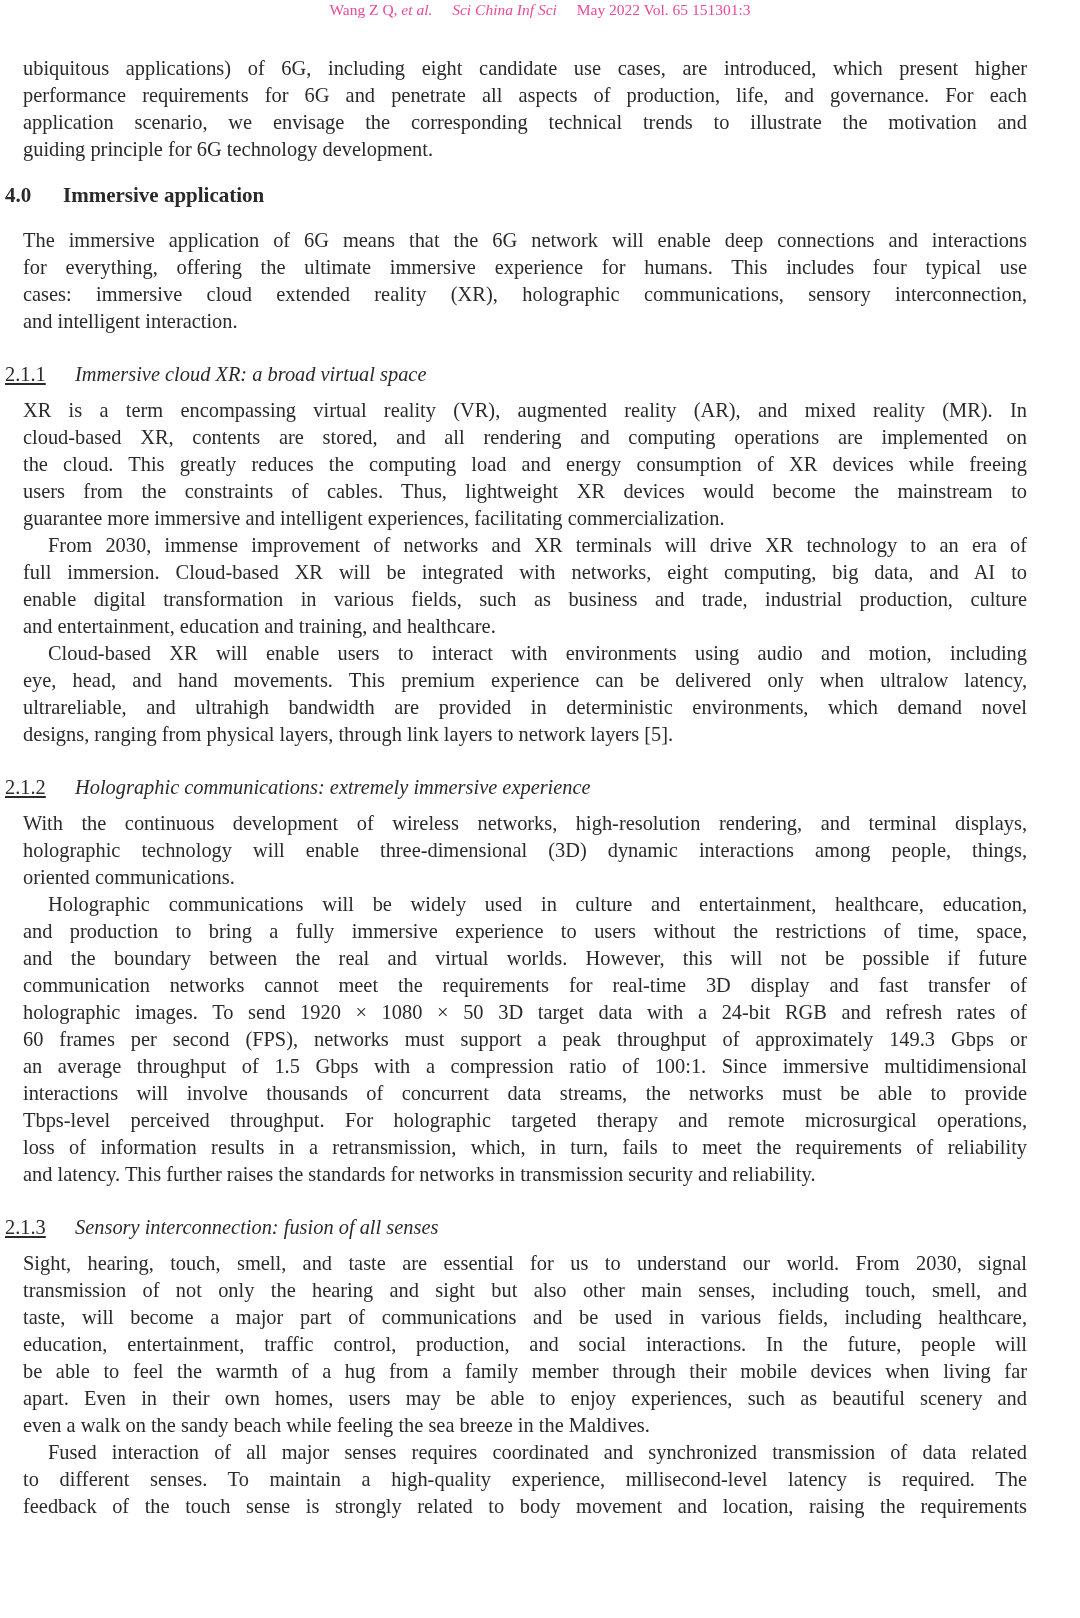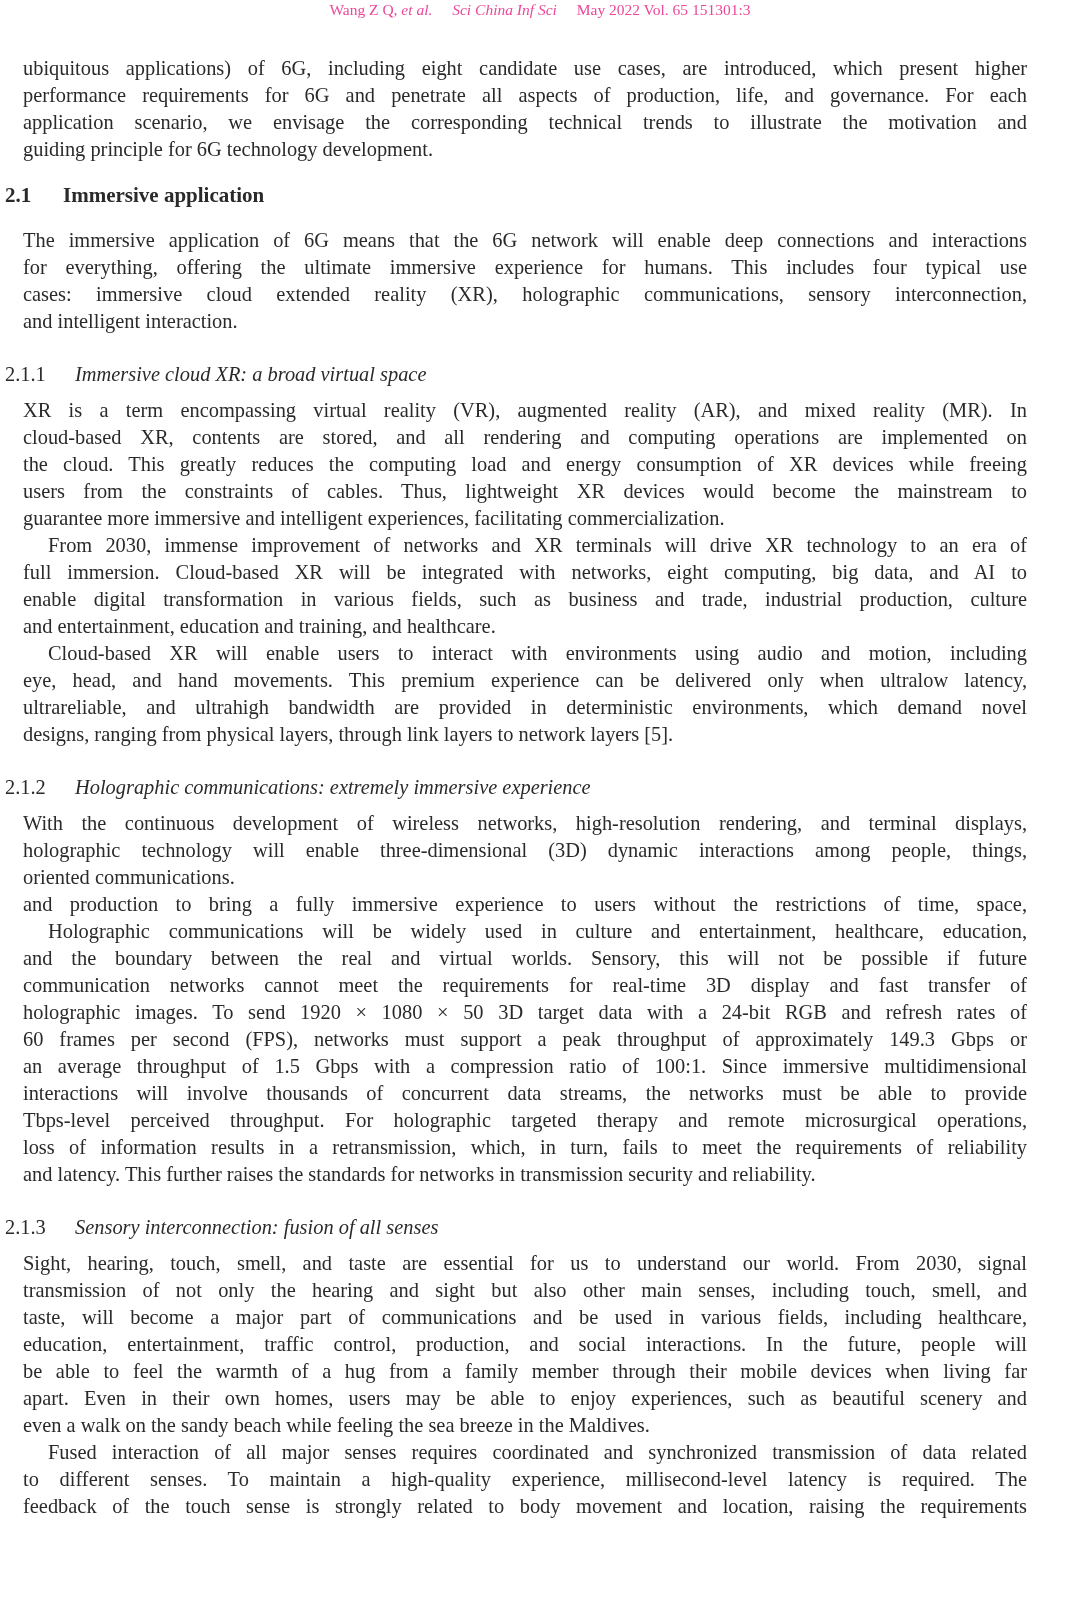--- a/index.html
+++ b/index.html
@@ -25,21 +25,21 @@
     text-align: justify; text-align-last: justify; overflow: hidden; margin-left: 18px;
   }
   .line.last { text-align-last: left; }
   .line.indent { padding-left: 25px; }
   .sec {
     font-weight: bold; font-size: 21px; height: 30px; line-height: 30px;
     white-space: nowrap;
   }
   .sec .num { display: inline-block; width: 58px; }
   .subsec { font-size: 20.4px; height: 30px; line-height: 30px; white-space: nowrap; }
-  .subsec .num { display: inline-block; width: 70px; }
+  .subsec .num { display: inline-block; width: 70px; text-decoration: underline; }
   .subsec .title { font-style: italic; }
   .gap-m { height: 17px; }
   .gap-l { height: 24px; }
   .gap-x { height: 8px; }
 </style>
 </head>
 <body>
 
 <div class="header">
   <span><span style="margin:0">Wang Z Q,</span> <span class="it" style="margin:0">et al.</span></span>
@@ -51,21 +51,21 @@
 
   <div>
     <span class="line">ubiquitous applications) of 6G, including eight candidate use cases, are introduced, which present higher</span>
     <span class="line">performance requirements for 6G and penetrate all aspects of production, life, and governance. For each</span>
     <span class="line">application scenario, we envisage the corresponding technical trends to illustrate the motivation and</span>
     <span class="line last">guiding principle for 6G technology development.</span>
   </div>
 
   <div class="gap-m"></div>
   <div class="sec">
-    <span class="num">2.1</span><span>Immersive application</span>
+    <span class="num">4.0</span><span>Immersive application</span>
   </div>
   <div class="gap-m"></div>
 
   <div>
     <span class="line">The immersive application of 6G means that the 6G network will enable deep connections and interactions</span>
     <span class="line">for everything, offering the ultimate immersive experience for humans.  This includes four typical use</span>
     <span class="line">cases:  immersive cloud extended reality (XR), holographic communications, sensory interconnection,</span>
     <span class="line last">and intelligent interaction.</span>
   </div>
 
@@ -100,23 +100,23 @@
     <span class="num">2.1.2</span><span class="title">Holographic communications: extremely immersive experience</span>
   </div>
   <div class="gap-x"></div>
 
   <div>
     <span class="line">With the continuous development of wireless networks, high-resolution rendering, and terminal displays,</span>
     <span class="line">holographic technology will enable three-dimensional (3D) dynamic interactions among people, things,</span>
     <span class="line last">oriented communications.</span>
   </div>
   <div>
+    <span class="line indent">Holographic communications will be widely used in culture and entertainment, healthcare, education,</span>
     <span class="line">and production to bring a fully immersive experience to users without the restrictions of time, space,</span>
-    <span class="line indent">Holographic communications will be widely used in culture and entertainment, healthcare, education,</span>
-    <span class="line">and the boundary between the real and virtual worlds.  Sensory, this will not be possible if future</span>
+    <span class="line">and the boundary between the real and virtual worlds.  However, this will not be possible if future</span>
     <span class="line">communication networks cannot meet the requirements for real-time 3D display and fast transfer of</span>
     <span class="line">holographic images.  To send 1920 × 1080 × 50 3D target data with a 24-bit RGB and refresh rates of</span>
     <span class="line">60 frames per second (FPS), networks must support a peak throughput of approximately 149.3 Gbps or</span>
     <span class="line">an average throughput of 1.5 Gbps with a compression ratio of 100:1. Since immersive multidimensional</span>
     <span class="line">interactions will involve thousands of concurrent data streams, the networks must be able to provide</span>
     <span class="line">Tbps-level perceived throughput. For holographic targeted therapy and remote microsurgical operations,</span>
     <span class="line">loss of information results in a retransmission, which, in turn, fails to meet the requirements of reliability</span>
     <span class="line last">and latency. This further raises the standards for networks in transmission security and reliability.</span>
   </div>
 

